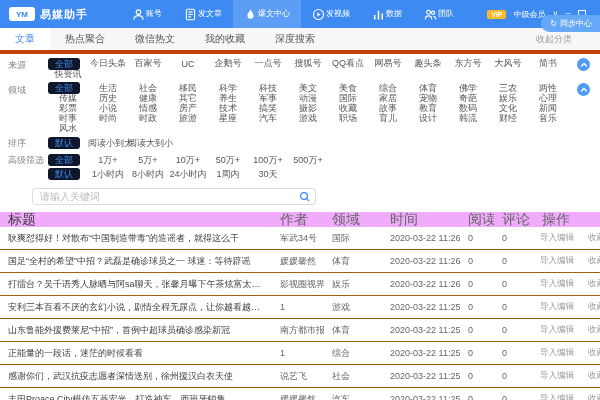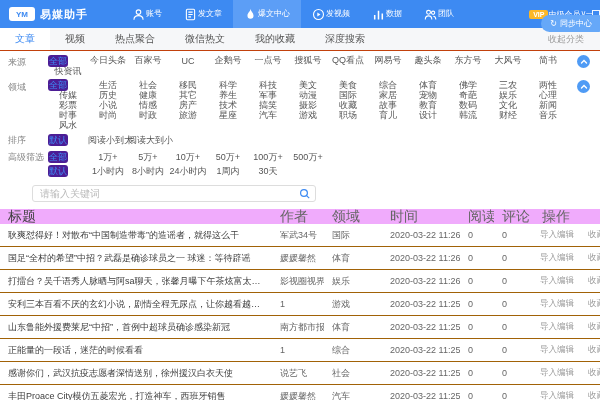--- a/index.html
+++ b/index.html
@@ -12,44 +12,44 @@
   .logo{display:flex;align-items:center;gap:5px;padding-left:9px;width:112px;flex:none;}
   .logo-badge{background:#fff;color:#3d8af2;font-weight:bold;font-size:8px;border-radius:3px;
               width:26px;height:14px;display:flex;align-items:center;justify-content:center;}
   .logo-text{font-size:11px;font-weight:bold;letter-spacing:1px;}
   .nav{display:flex;height:100%;}
   .nav-item{display:flex;flex-direction:row;align-items:center;justify-content:center;gap:1px;
             padding:0 11px;height:100%;cursor:pointer;}
   .nav-item.active{background:#5c9ef6;}
   .nav-icon{height:13px;display:flex;align-items:center;}
   .nav-label{font-size:8px;line-height:1;}
-  .top-right{margin-left:auto;display:flex;align-items:center;gap:0;padding-right:0;font-size:8px;}
+  .top-right{margin-left:auto;display:flex;align-items:center;gap:7px;padding-right:14px;font-size:8px;}
   .vip{background:#fdb827;color:#fff;font-size:7px;font-weight:bold;padding:1px 4px;border-radius:2px;}
   .winctl{font-size:8px;line-height:1;opacity:.92;cursor:pointer;}
   .sq{width:6px;height:6px;border:1px solid #fff;display:inline-block;}
   .sync{position:absolute;top:15px;right:-6px;background:#66a8f8;border-radius:9px;
         padding:3px 14px 3px 9px;font-size:8px;display:flex;gap:3px;align-items:center;z-index:5;}
 
   
-  .tabbar{height:22px;background:#f6f7f9;border-bottom:1px solid #c2410c;display:flex;align-items:stretch;}
+  .tabbar{height:22px;background:#f6f7f9;border-bottom:4px solid #c2410c;display:flex;align-items:stretch;}
   .tab{padding:0 15px;font-size:10px;color:#555;display:flex;align-items:center;cursor:pointer;}
   .tab.active{background:#fff;color:#3d8af2;}
   .collapse-label{margin-left:auto;font-size:9px;color:#999;display:flex;align-items:center;
-                  padding-right:16px;cursor:pointer;}
+                  padding-right:28px;cursor:pointer;}
 
   
   .filters{padding:4px 8px 0 8px;background:#fff;}
   .frow{display:flex;position:relative;margin-bottom:3px;}
   .flabel{width:40px;flex:none;font-size:9px;color:#888;padding-top:1px;}
   .flines{flex:1;}
   .fgrid{display:grid;grid-template-columns:repeat(13,40px);grid-auto-rows:11px;align-items:center;}
   .frow-domain .fgrid{grid-auto-rows:10px;}
   .frow-sort .fgrid,.frow-advanced .fgrid{grid-auto-rows:14px;}
-  .chip{background:#4c1d95;color:#3d8af2;border-radius:3px;font-size:9px;line-height:10px;
-        text-align:center;width:20px;padding:1px 0;justify-self:start;cursor:pointer;}
+  .chip{background:#0f172a;color:#3d8af2;border-radius:3px;font-size:9px;line-height:10px;
+        text-align:center;width:32px;padding:1px 0;justify-self:start;cursor:pointer;}
   .fitem{font-size:9px;color:#555;text-align:center;white-space:nowrap;cursor:pointer;}
   .ccirc{position:absolute;right:2px;top:0;width:13px;height:13px;border-radius:50%;
          background:#4f9bf5;display:flex;align-items:center;justify-content:center;cursor:pointer;}
 
   .search-row{padding:2px 0 5px 32px;}
   .search-box{position:relative;width:284px;}
   .search-box input{width:100%;box-sizing:border-box;height:17px;border:1px solid #ddd;border-radius:3px;
                     font-size:10px;padding:0 20px 0 7px;color:#333;outline:none;
                     font-family:"Liberation Sans","DejaVu Sans",sans-serif;}
   .search-box input::placeholder{color:#bbb;}
@@ -140,21 +140,20 @@
     </div>
     <div class="sync">
       <span>↻</span>
       <span>同步中心</span>
     </div>
   </div>
 
   <div class="tabbar">
     <div style="display:flex;" id="tabs">
         <div class="tab active">文章</div>
-        <div class="tab">视频</div>
         <div class="tab">热点聚合</div>
         <div class="tab">微信热文</div>
         <div class="tab">我的收藏</div>
         <div class="tab">深度搜索</div>
       </div>
     <span class="collapse-label">收起分类</span>
   </div>
 
   <div class="filters" id="filters">
       <div class="frow frow-source">

